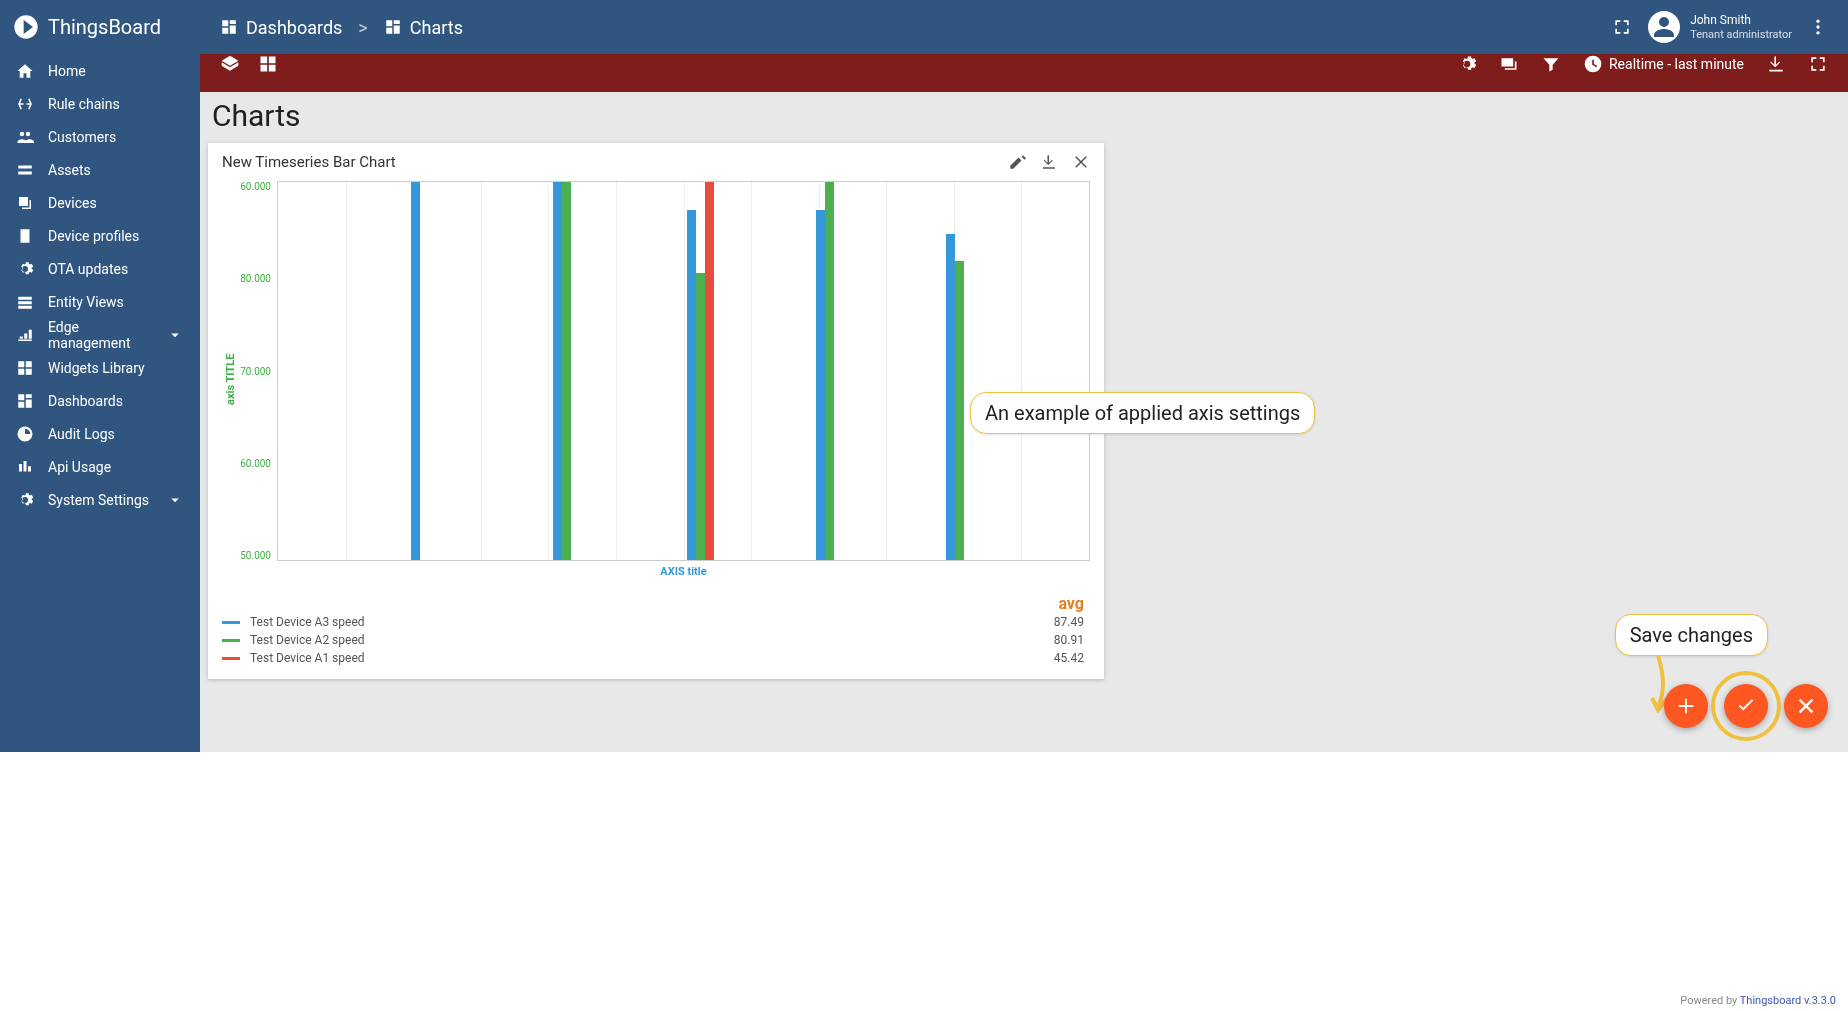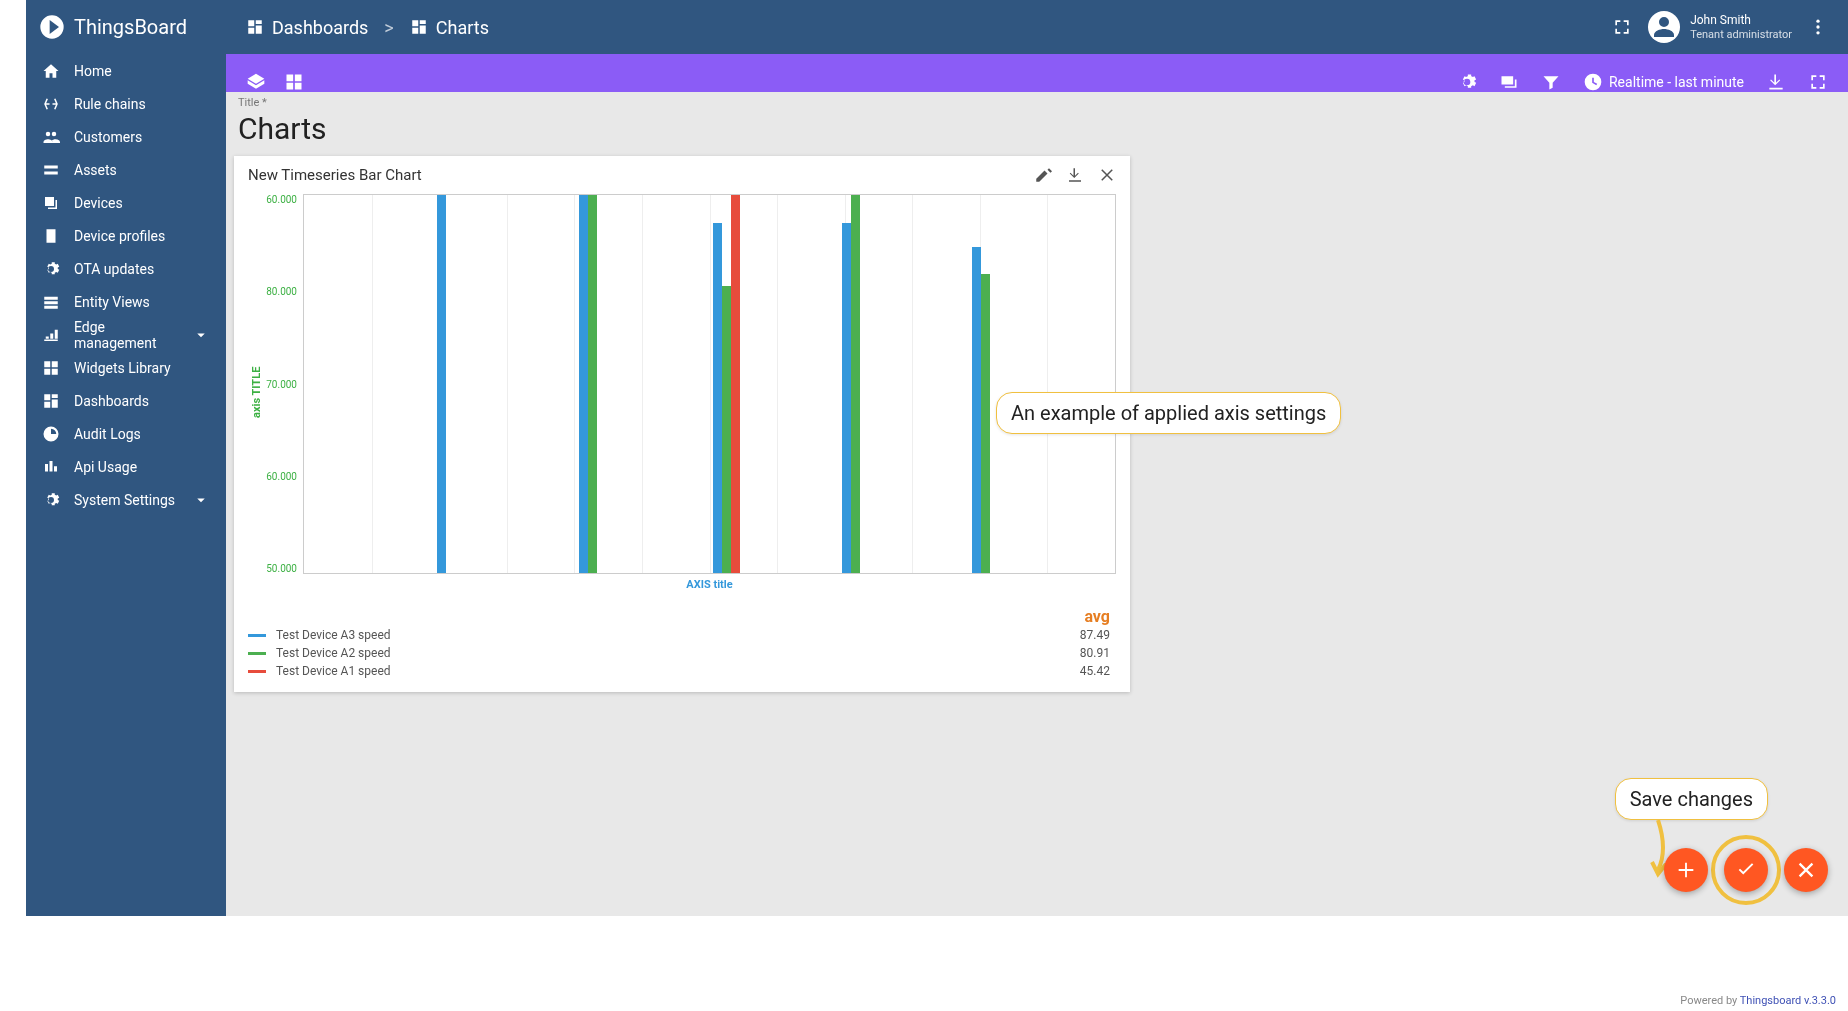--- a/index.html
+++ b/index.html
@@ -1,17 +1,17 @@
 <!DOCTYPE html>
 <html><head>
 <meta charset="utf-8">
 <style>
 * { margin: 0; padding: 0; box-sizing: border-box; font-family: Roboto, Arial, sans-serif; }
 body { width: 1848px; height: 1011px; overflow: hidden; background: #fff; position: relative; }
-.app { display: flex; width: 100%; height: 916px; padding-left: 26px; }
+.app { display: flex; width: 100%; height: 752px; }
 
 
 .sidebar { width: 200px; background: #305680; color: #fff; display: flex; flex-direction: column; }
 .logo-row { height: 54px; background: #305680; display: flex; align-items: center; padding: 0 12px; gap: 8px; }
 .logo-row svg { width: 28px; height: 28px; fill: #fff; }
 .logo-text { font-size: 20px; font-weight: 400; }
 .nav { flex: 1; }
 .nav-item { height: 33px; display: flex; align-items: center; padding: 0 16px; gap: 14px; font-size: 14px; cursor: pointer; }
 .nav-item svg { width: 18px; height: 18px; fill: #fff; flex-shrink: 0; }
 .chevron { margin-left: auto; }
@@ -25,21 +25,21 @@
 .breadcrumb-sep { color: rgba(255,255,255,0.7); }
 .topbar-right { margin-left: auto; display: flex; align-items: center; gap: 16px; }
 .topbar-right svg { width: 20px; height: 20px; fill: #fff; cursor: pointer; }
 .user-block { display: flex; align-items: center; gap: 10px; }
 .user-avatar { width: 32px; height: 32px; border-radius: 50%; background: #fff; display: flex; align-items: center; justify-content: center; }
 .user-avatar svg { width: 24px; height: 24px; fill: #305680; }
 .user-text { display: flex; flex-direction: column; font-size: 12px; line-height: 1.2; }
 .user-text .role { font-size: 11px; opacity: 0.8; }
 
 
-.toolbar { height: 38px; background: #8b5cf6; display: flex; align-items: flex-end; padding: 0 20px; gap: 18px; color: #fff; }
+.toolbar { height: 38px; background: #7f1d1d; display: flex; align-items: flex-start; padding: 0 20px; gap: 18px; color: #fff; }
 .toolbar svg { width: 20px; height: 20px; fill: #fff; cursor: pointer; }
 .toolbar-right { margin-left: auto; display: flex; align-items: center; gap: 22px; }
 .time-selector { display: flex; align-items: center; gap: 6px; font-size: 14px; cursor: pointer; }
 
 
 .content { flex: 1; padding: 4px 8px; position: relative; overflow: hidden; }
 .title-label { font-size: 11px; color: #777; padding-left: 4px; }
 .page-title { font-size: 30px; font-weight: 400; color: #212121; padding: 2px 0 10px 4px; }
 
 .widget-card { width: 896px; background: #fff; box-shadow: 0 1px 4px rgba(0,0,0,0.2); margin-left: 0; }
@@ -252,21 +252,20 @@
         <svg viewBox="0 0 24 24">
             <path d="M12 3v10l4-4 1 1-6 6-6-6 1-1 4 4V3h2zM4 19h16v2H4z"></path>
           </svg>
         <svg viewBox="0 0 24 24">
             <path d="M4 4h6v2H6v4H4V4zm10 0h6v6h-2V6h-4V4zM4 14h2v4h4v2H4v-6zm14 0h2v6h-6v-2h4v-4z"></path>
           </svg>
       </div>
     </div>
 
     <div class="content">
-      <div class="title-label">Title *</div>
       <div class="page-title">Charts</div>
 
       <div class="widget-card">
         <div class="widget-header">
           <span class="widget-title">New Timeseries Bar Chart</span>
           <div class="widget-actions">
             <svg viewBox="0 0 24 24">
                 <path d="M3 17l11-11 4 4L7 21H3v-4zm15-12l2-2 4 4-2 2-4-4z"></path>
               </svg>
             <svg viewBox="0 0 24 24">

